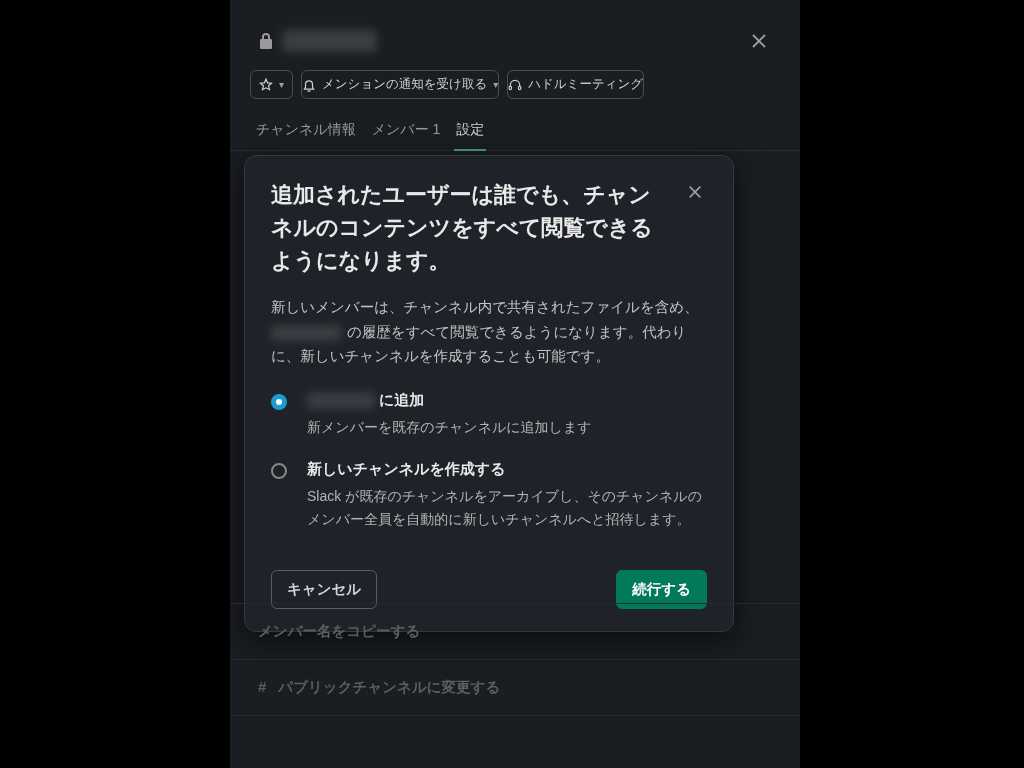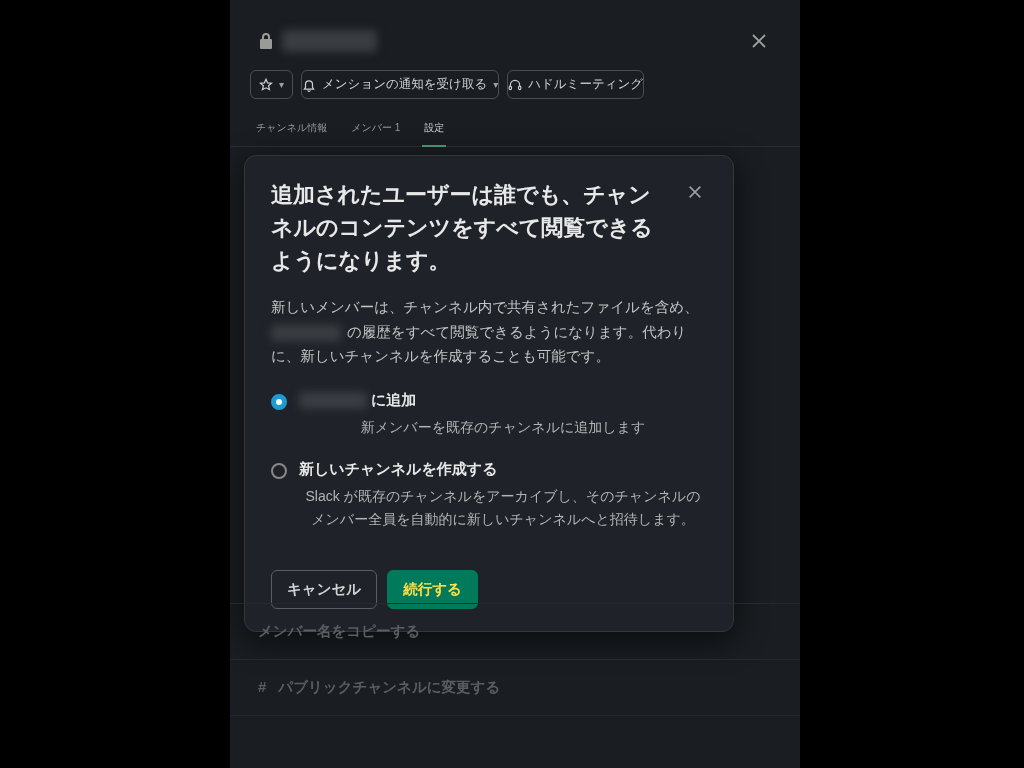--- a/index.html
+++ b/index.html
@@ -74,24 +74,24 @@
     }
     .star-btn {
       padding: 5px 8px;
     }
     .chevron-small {
       font-size: 10px;
       color: #a0a0a0;
     }
     .tabs-row {
       display: flex;
-      gap: 20px;
+      gap: 12px;
       padding: 0 24px;
       border-bottom: 1px solid #2a2d31;
-      font-size: 10px;
+      font-size: 14px;
       color: #9a9a9a;
     }
     .tab {
       padding: 8px 2px 11px 2px;
       cursor: pointer;
       position: relative;
     }
     .tab.active {
       color: #d1d2d3;
     }
@@ -154,21 +154,21 @@
       height: 16px;
       vertical-align: middle;
       margin-right: 2px;
     }
     .radio-group {
       margin-top: 22px;
     }
     .radio-item {
       display: flex;
       align-items: flex-start;
-      gap: 12px;
+      gap: 20px;
       margin-bottom: 22px;
       cursor: pointer;
     }
     .radio-circle {
       width: 16px;
       height: 16px;
       border-radius: 50%;
       border: 2px solid #888;
       margin-top: 3px;
       flex-shrink: 0;
@@ -201,44 +201,43 @@
     }
     .blur-radio {
       width: 68px;
       height: 17px;
     }
     .radio-sub {
       font-size: 14px;
       color: #b4b4b4;
       margin-top: 6px;
       line-height: 1.6;
-      text-align: center;
     }
     .modal-footer {
       display: flex;
-      justify-content: flex-start;
+      justify-content: space-between;
       gap: 10px;
       margin-top: 40px;
     }
     .btn {
       font-size: 14.5px;
       font-weight: 700;
       padding: 9px 15px;
       border-radius: 6px;
       cursor: pointer;
     }
     .btn-secondary {
       background: transparent;
       border: 1px solid #5a5d61;
       color: #d1d2d3;
     }
     .btn-primary {
       background: #007a5a;
       border: 1px solid #007a5a;
-      color: #fde047;
+      color: #ffffff;
     }
     .dim-rows {
       position: absolute;
       left: 230px;
       top: 603px;
       width: 570px;
       color: #5a5d61;
     }
     .dim-row {
       border-bottom: 1px solid #26292d;

